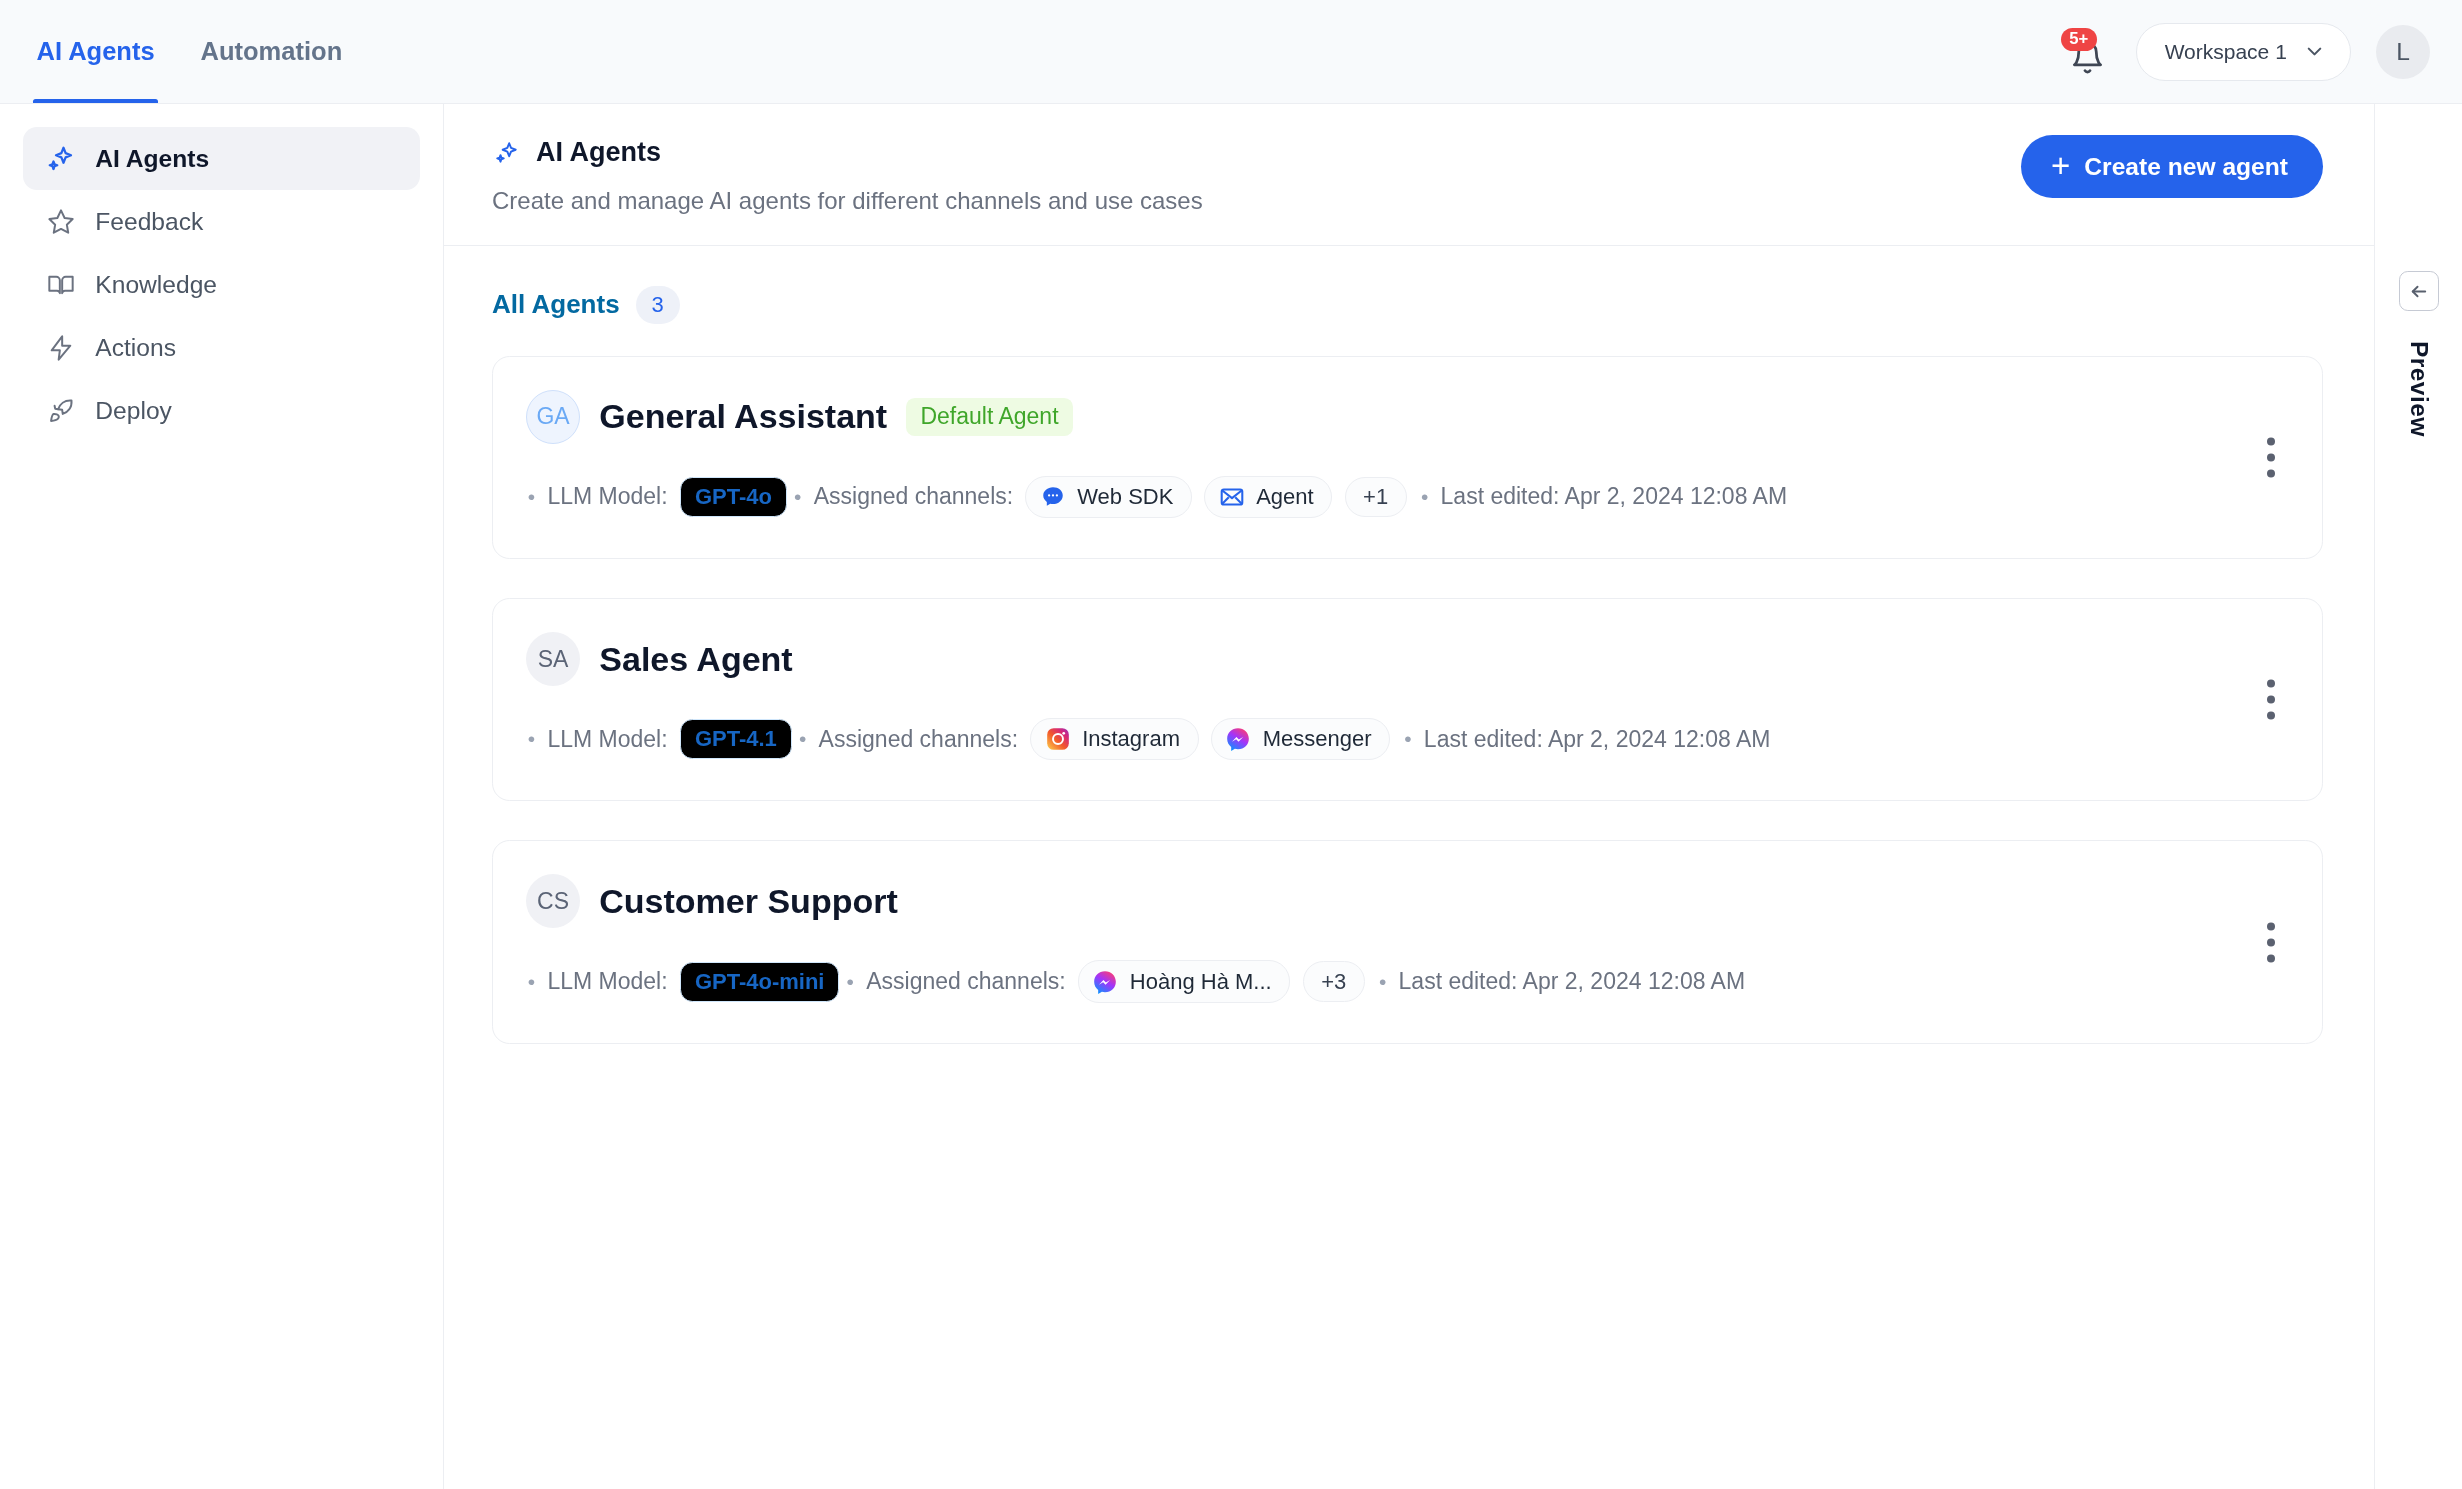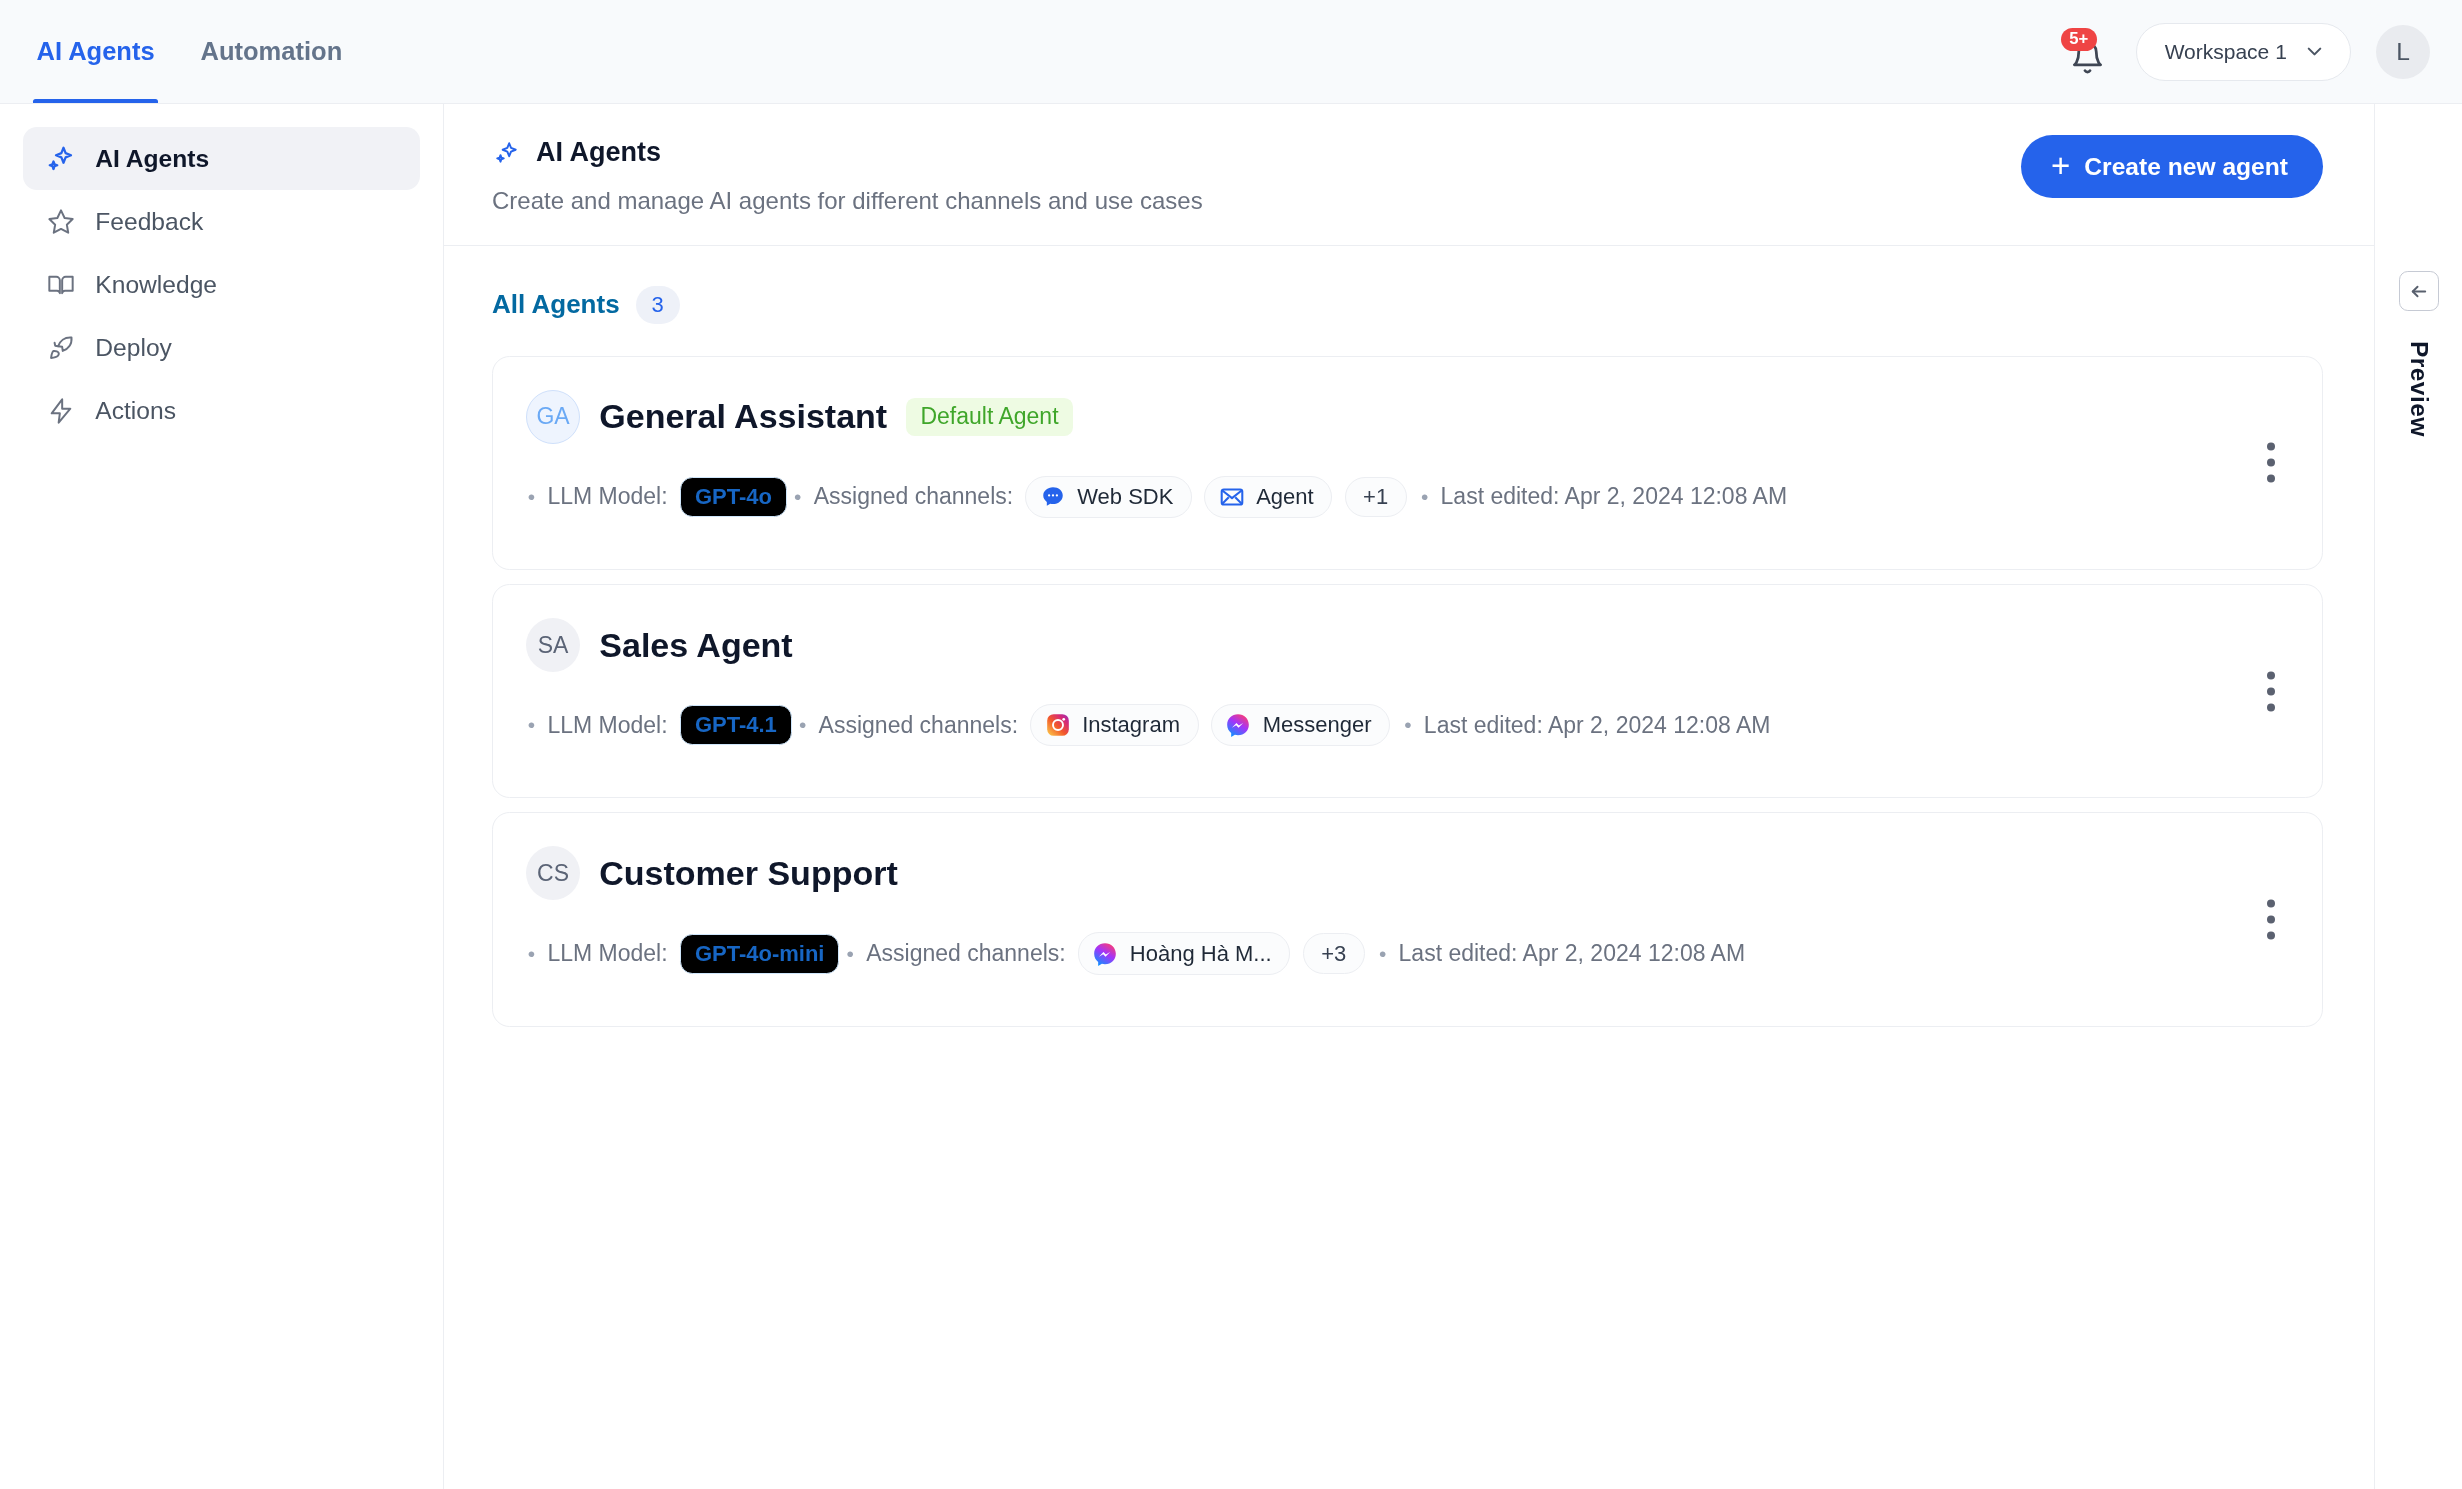--- a/index.html
+++ b/index.html
@@ -125,22 +125,22 @@
     font-size: 22px; border-radius: 19.3px;
     padding: 4.4px 16px; line-height: 1.3;
   }
 
   
   .card {
     position: relative;
     border: 0.9px solid #eceef2;
     border-radius: 17.6px;
     background: #fff;
-    padding: 33px 39px 51px 33px;
-    margin-bottom: 14px;
+    padding: 33px 39px 40px 33px;
+    margin-bottom: 39px;
   }
   .card-top { display: flex; align-items: center; gap: 19.3px; }
   .agent-avatar {
     width: 54px; height: 54px; border-radius: 50%;
     display: flex; align-items: center; justify-content: center;
     font-size: 23px; font-weight: 500; flex: none;
   }
   .avatar-default { background: #eef4fe; color: #6aa9f5; border: 1.3px solid #cfe0fb; }
   .avatar-plain { background: #f0f1f5; color: #5b6476; }
   .agent-name { font-size: 34px; font-weight: 700; color: #0f172a; }
@@ -265,40 +265,40 @@
     </div>
 
     <div class="nav-item">
       <span class="nav-icon">
         <svg width="28" height="28" viewBox="0 0 24 24" fill="none" stroke="#6b7280" stroke-width="1.7" stroke-linecap="round" stroke-linejoin="round">
           <path d="M2 5h6a3 3 0 0 1 3 3v11a2.5 2.5 0 0 0-2.5-2H2z"></path>
           <path d="M22 5h-6a3 3 0 0 0-3 3v11a2.5 2.5 0 0 1 2.5-2H22z"></path>
         </svg>
       </span>
       <span>Knowledge</span>
+    </div>
+
+    <div class="nav-item">
+      <span class="nav-icon">
+        <svg width="28" height="28" viewBox="0 0 24 24" fill="none" stroke="#6b7280" stroke-width="1.7" stroke-linecap="round" stroke-linejoin="round">
+          <polygon points="13 2 4 14 11 14 10 22 20 10 13 10 13 2"></polygon>
+        </svg>
+      </span>
+      <span>Actions</span>
     </div>
 
     <div class="nav-item">
       <span class="nav-icon">
         <svg width="28" height="28" viewBox="0 0 24 24" fill="none" stroke="#6b7280" stroke-width="1.7" stroke-linecap="round" stroke-linejoin="round">
           <path d="M5.5 14.5c-1.5 1.5-2 6-2 6s4.5-.5 6-2c.8-.8.8-2.2 0-3s-2.2-.8-4 -1z"></path>
           <path d="M13 11l-3.5-.5C11 6 15 2.5 21 3c.5 6-3 10-7.5 11.5L13 11z"></path>
           <path d="M9.5 10.5L7 10l-.5-2.5"></path>
         </svg>
       </span>
       <span>Deploy</span>
-    </div>
-
-    <div class="nav-item">
-      <span class="nav-icon">
-        <svg width="28" height="28" viewBox="0 0 24 24" fill="none" stroke="#6b7280" stroke-width="1.7" stroke-linecap="round" stroke-linejoin="round">
-          <polygon points="13 2 4 14 11 14 10 22 20 10 13 10 13 2"></polygon>
-        </svg>
-      </span>
-      <span>Actions</span>
     </div>
   </div>
 
   <div class="main">
 
     <div class="main-head">
       <div class="main-title-row">
         <span class="nav-icon">
           <svg width="26" height="26" viewBox="0 0 24 24" fill="none" stroke="#2563eb" stroke-width="1.8" stroke-linecap="round" stroke-linejoin="round">
             <path d="M14 3l1.7 4.3L20 9l-4.3 1.7L14 15l-1.7-4.3L8 9l4.3-1.7L14 3z"></path>

